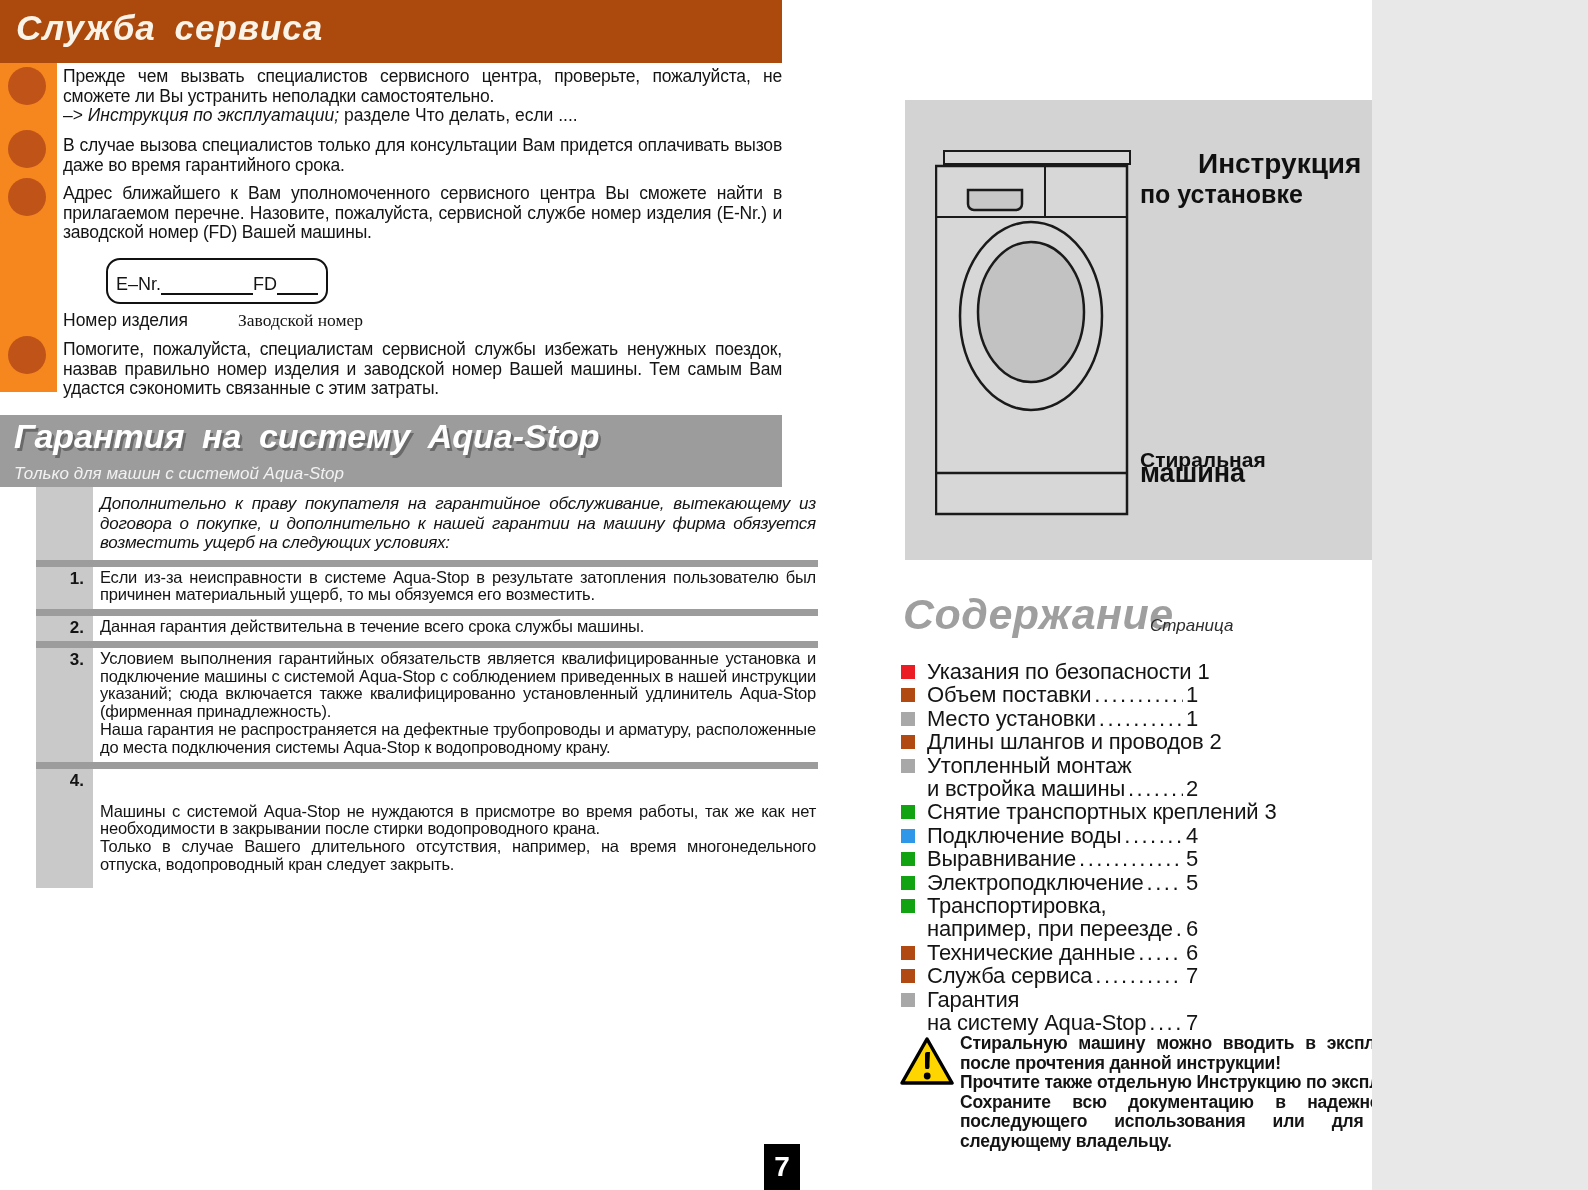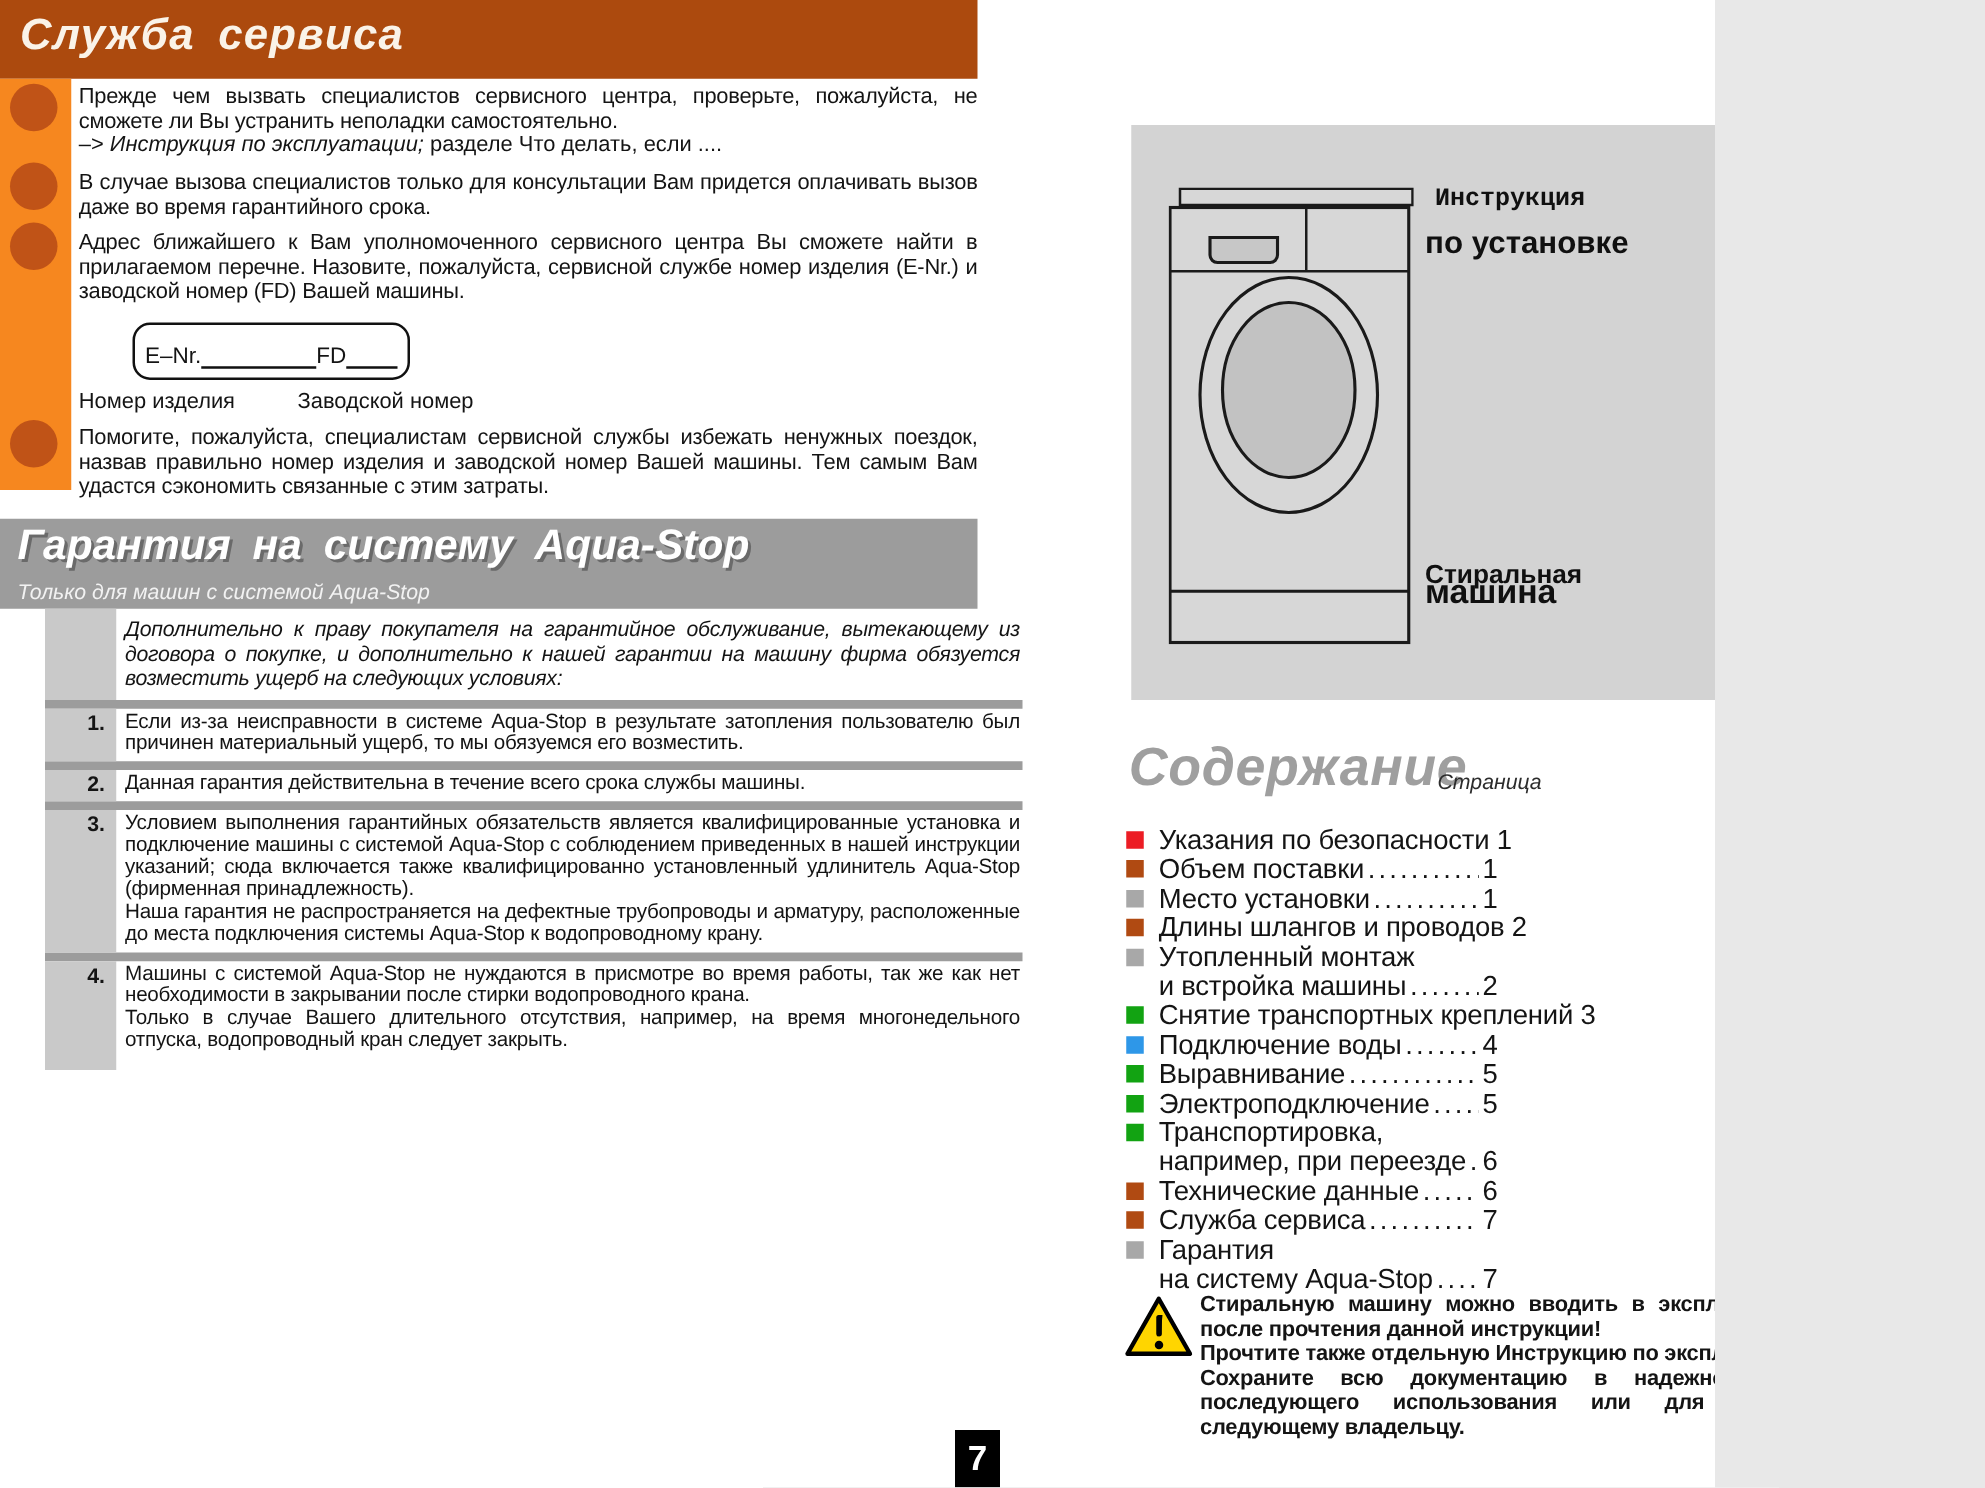--- a/index.html
+++ b/index.html
@@ -22,44 +22,44 @@
      text-align:justify;letter-spacing:-0.2px;}
   .p-note{position:absolute;left:63px;width:719px;font-size:17.5px;line-height:19.5px;}
   .it{font-style:italic;}
 
   .enr-box{position:absolute;left:106px;top:258px;width:222px;height:46px;border:2.5px solid #111;
            border-radius:14px;display:flex;align-items:flex-end;padding:17px 8px 7px 8px;box-sizing:border-box;
            font-size:18px;}
   .enr-line{display:inline-block;border-bottom:2px solid #111;height:13px;}
   .enr-l1{width:92px;} .enr-l2{width:44px;flex:1;}
   .enr-cap{position:absolute;top:310px;font-size:17.5px;}
-  .cap1{left:63px;} .cap2{left:238px;}
+  .cap1{left:63px;} .cap2{left:238px;font-family:Liberation Serif, serif;}
   .side-note{position:absolute;left:418px;top:248px;width:362px;font-size:17px;line-height:19.5px;
              font-style:italic;text-align:justify;}
 
   
   .war-band{position:absolute;left:0;top:415px;width:782px;height:72px;background:var(--c-bandgray);}
   .war-title{position:absolute;left:14px;top:2px;font-size:34px;font-weight:bold;font-style:italic;
              color:#fff;word-spacing:8px;text-shadow:2.5px 2.5px 0 #6a6a6a;}
   .war-sub{position:absolute;left:14px;bottom:3px;font-size:17px;font-style:italic;color:#f2f2f2;}
   .war-body{position:absolute;left:0;top:487px;width:782px;padding-left:36px;}
   .w-sep{height:7px;background:var(--c-sep);}
   .w-row{display:flex;align-items:stretch;}
   .w-gutter{flex:none;width:57px;background:var(--c-gutter);box-sizing:border-box;
             text-align:right;padding:2px 9px 0 0;font-weight:bold;font-size:17px;}
   .w-text{flex:1;padding:2px 2px 5px 7px;font-size:16.5px;line-height:17.8px;
           text-align:justify;white-space:pre-line;letter-spacing:-0.2px;}
   .w-intro .w-text{font-size:17px;line-height:19.5px;font-style:italic;padding-top:7px;padding-bottom:7px;}
-  .w-last .w-text{padding-bottom:14px;}
+  .w-last .w-text{padding-bottom:14px;margin-top:32px;}
 
   
   .gray-panel{position:absolute;left:905px;top:100px;width:683px;height:460px;background:var(--c-panel);}
   .machine{position:absolute;left:935px;top:150px;}
   .rp-txt{position:absolute;font-weight:bold;color:#101010;}
-  .rp-title1{left:1148px;top:148px;font-size:20px;font-family:Liberation Mono, monospace;}
+  .rp-title1{left:1198px;top:148px;font-size:28px;}
   .rp-title2{left:1140px;top:180px;font-size:25px;}
   .rp-lang{left:1498px;top:146px;font-size:26px;}
   .rp-prod1{left:1140px;top:448px;font-size:21px;}
   .rp-prod2{left:1140px;top:458px;font-size:27px;}
 
   
   .toc-title{position:absolute;left:903px;top:590px;font-size:43px;font-weight:bold;font-style:italic;
              color:var(--c-titlegray);letter-spacing:0.5px;}
   .toc-pagelabel{position:absolute;left:1150px;top:616px;font-size:17px;font-style:italic;color:#2c2c2c;}
   .toc{position:absolute;left:901px;top:660px;width:297px;}

